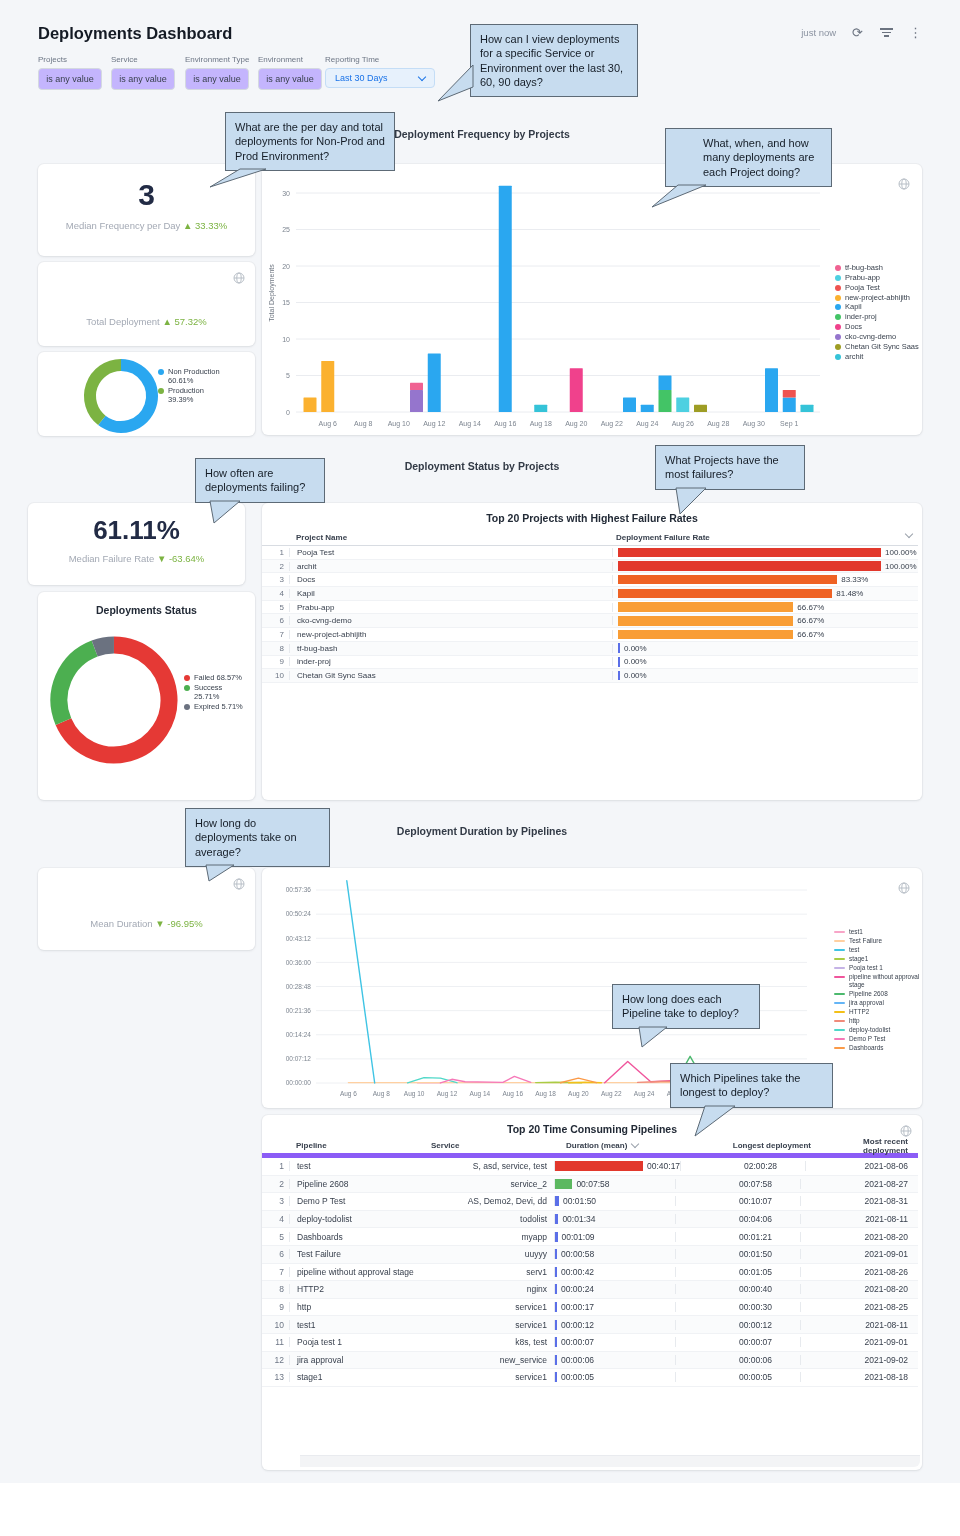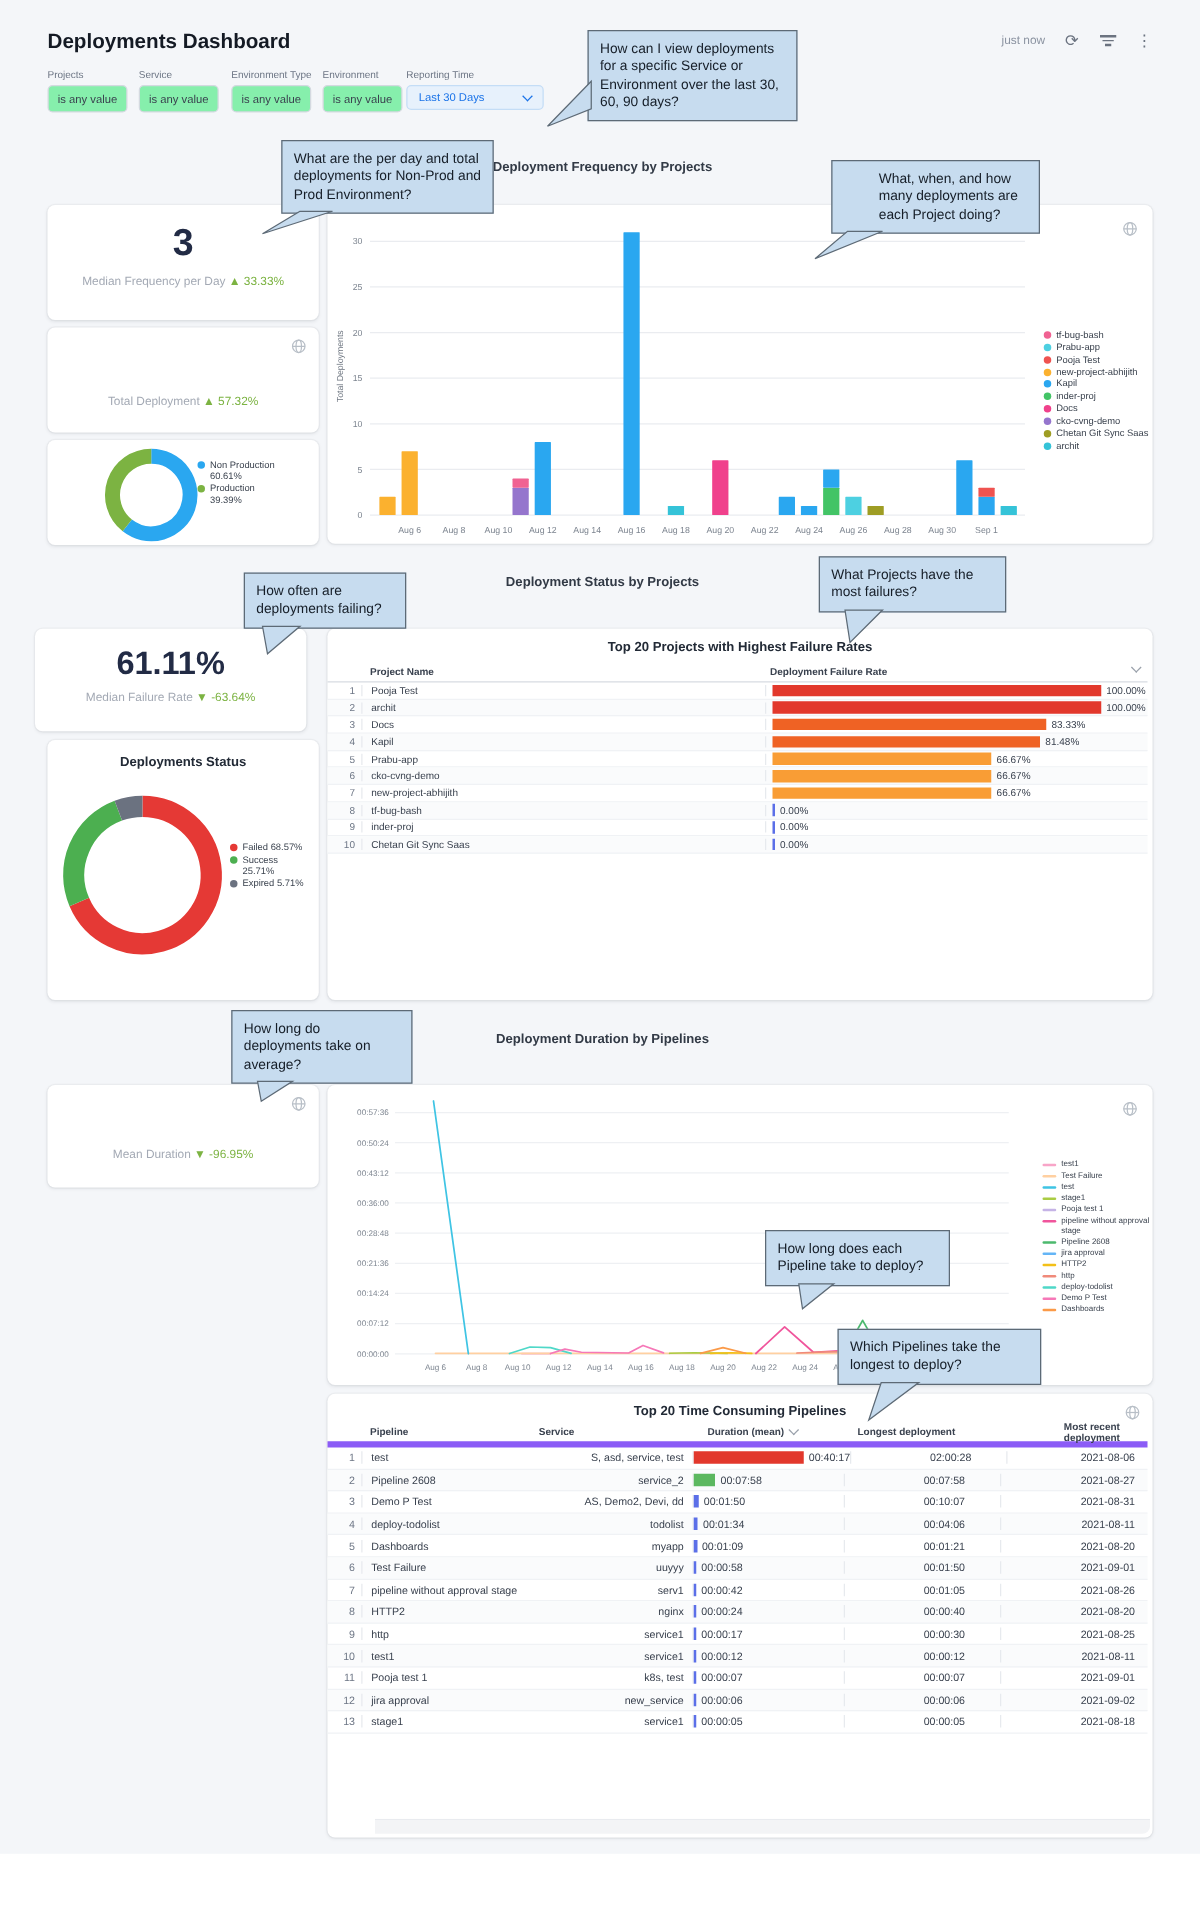--- a/index.html
+++ b/index.html
@@ -6,21 +6,21 @@
   .page{position:relative;width:960px;height:1536px;font-family:"Liberation Sans",sans-serif;color:#1c2430;overflow:hidden;background:#fff;}
   .dash-bg{position:absolute;left:0;top:0;width:960px;height:1483px;background:#f4f6f9;}
   .card{position:absolute;background:#fff;border-radius:6px;box-shadow:0 1px 3px rgba(16,24,40,.08),0 0 0 1px rgba(16,24,40,.03);}
   .hdr-title{position:absolute;left:38px;top:24px;font-size:16.5px;font-weight:bold;color:#141a24;}
   .hdr-right{position:absolute;right:38px;top:26px;display:flex;align-items:center;gap:16px;color:#76808d;}
   .updated{font-size:9.5px;color:#8b93a1;}
   .hicon{font-size:13px;line-height:13px;color:#6b7380;cursor:pointer;}
   .flt-lines span{display:block;height:1.6px;background:#6b7380;margin:2px auto;}
   .filter{position:absolute;top:55px;}
   .filter .flabel{font-size:8px;color:#6d7685;margin-bottom:4px;}
-  .fbox{width:62px;height:20px;border:1px solid #d4d9e0;border-radius:4px;background:#86efac;font-size:9px;color:#39414e;display:flex;align-items:center;justify-content:center;}
+  .fbox{width:62px;height:20px;border:1px solid #d4d9e0;border-radius:4px;background:#c4b5fd;font-size:9px;color:#39414e;display:flex;align-items:center;justify-content:center;}
   .fbox.blue{width:108px;background:#e7f1fc;border-color:#c4ddf6;color:#1a73e8;justify-content:space-between;padding:0 9px;box-sizing:border-box;width:110px;}
   .chev{display:inline-block;width:5px;height:5px;border-right:1.5px solid #1a73e8;border-bottom:1.5px solid #1a73e8;transform:rotate(45deg);margin-top:-3px;}
   .chev.grey{border-color:#9aa1ab;}
   .callout{position:absolute;background:#c7dcef;border:1px solid #5d6a76;padding:7px 9px;font-size:11px;line-height:1.3;color:#151d27;z-index:6;box-sizing:border-box;}
   .callout svg{position:absolute;overflow:visible;}
   .sec-title{position:absolute;left:262px;width:440px;text-align:center;font-size:10.5px;font-weight:bold;color:#323a46;}
   .kpi-val{position:absolute;left:0;right:0;text-align:center;font-weight:bold;color:#222b45;}
   .kpi-sub{position:absolute;left:0;right:0;text-align:center;font-size:9.5px;color:#a3a9b4;}
   .kpi-sub .delta{color:#7cb342;}
   .globe{position:absolute;width:12px;height:12px;}
@@ -485,22 +485,22 @@
           <circle cx="6" cy="6" r="5" fill="none" stroke="#b8bfc7" stroke-width="1"></circle>
           <ellipse cx="6" cy="6" rx="2.2" ry="5" fill="none" stroke="#b8bfc7" stroke-width="1"></ellipse>
           <line x1="1" y1="6" x2="11" y2="6" stroke="#b8bfc7" stroke-width="1"></line>
         </svg></span>
     <div class="ftable" style="top:23px;">
       <div class="pt-head">
         <span class="c-num" style="border-right:none;"></span>
         <span class="c-pipe">Pipeline</span>
         <span class="c-serv" style="border-right:none;text-align:left;padding-left:10px;">Service</span>
         <span class="c-dur" style="border-right:none;padding-left:3px;"><span>Duration (mean)</span>&nbsp;&nbsp;<span class="chev grey"></span></span>
-        <span class="c-long" style="border-right:none;text-align:left;padding-right:0;">Longest deployment</span>
-        <span class="c-recent" style="text-align:center;padding-left:28px;">Most recent deployment</span>
+        <span class="c-long" style="border-right:none;text-align:right;padding-right:0;">Longest deployment</span>
+        <span class="c-recent" style="text-align:right;padding-left:28px;">Most recent deployment</span>
       </div>
       <div id="pipe-rows">
           <div class="pt-row">
             <span class="c-num">1</span>
             <span class="c-pipe">test</span>
             <span class="c-serv">S, asd, service, test</span>
             <span class="c-dur">
               <span class="bar" style="width:88.0px;background:#e2382c;"></span>
               <span>00:40:17</span>
             </span>

